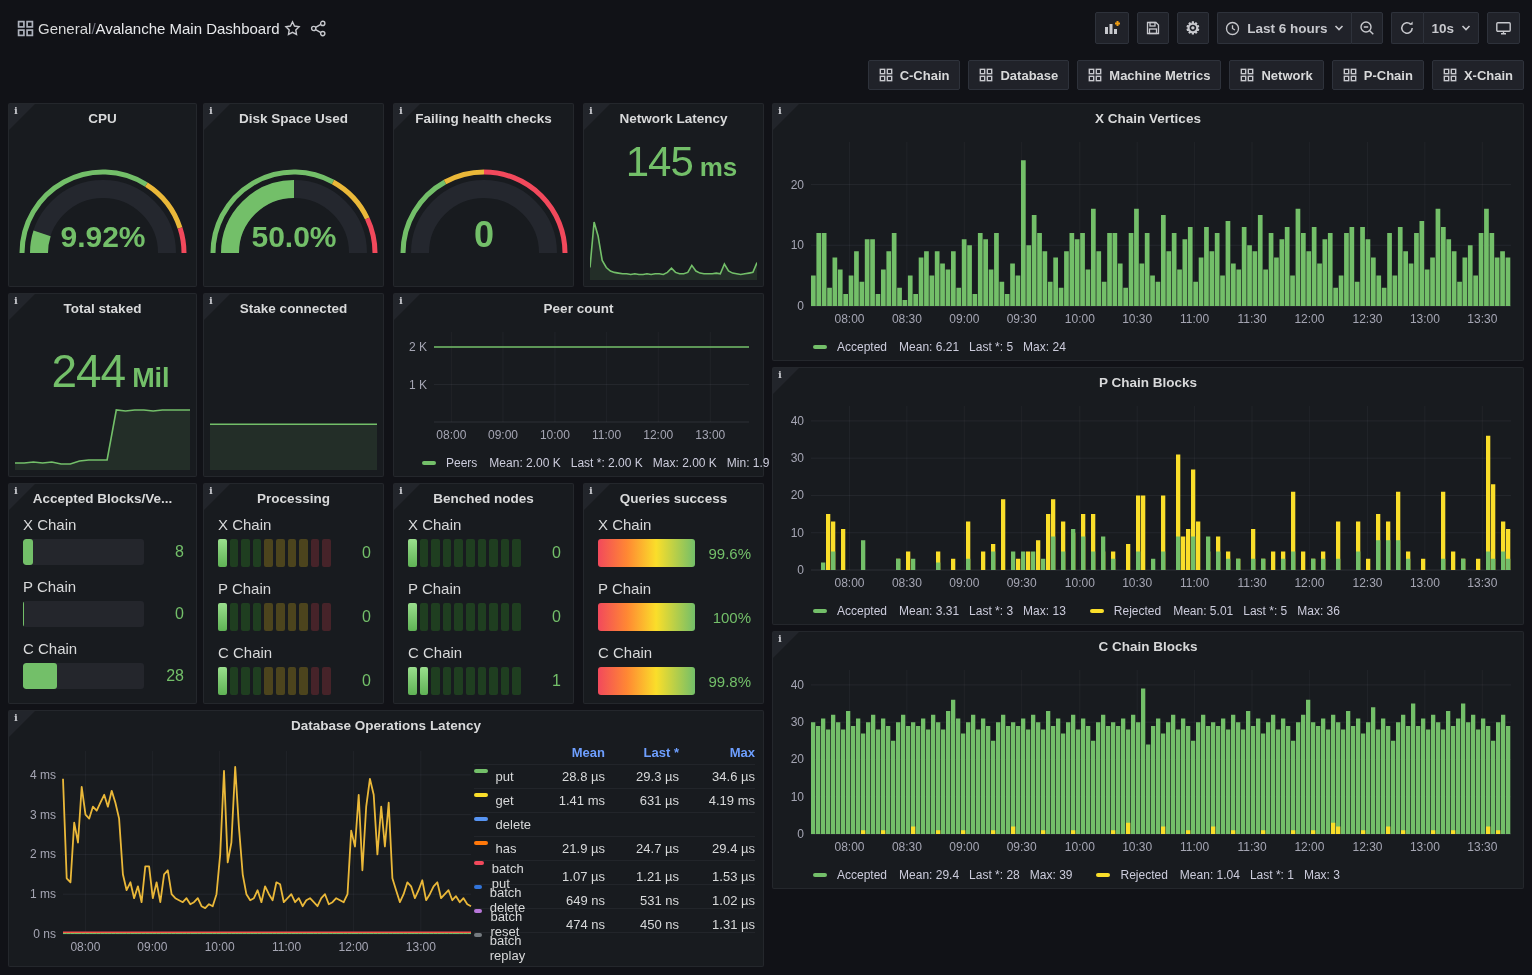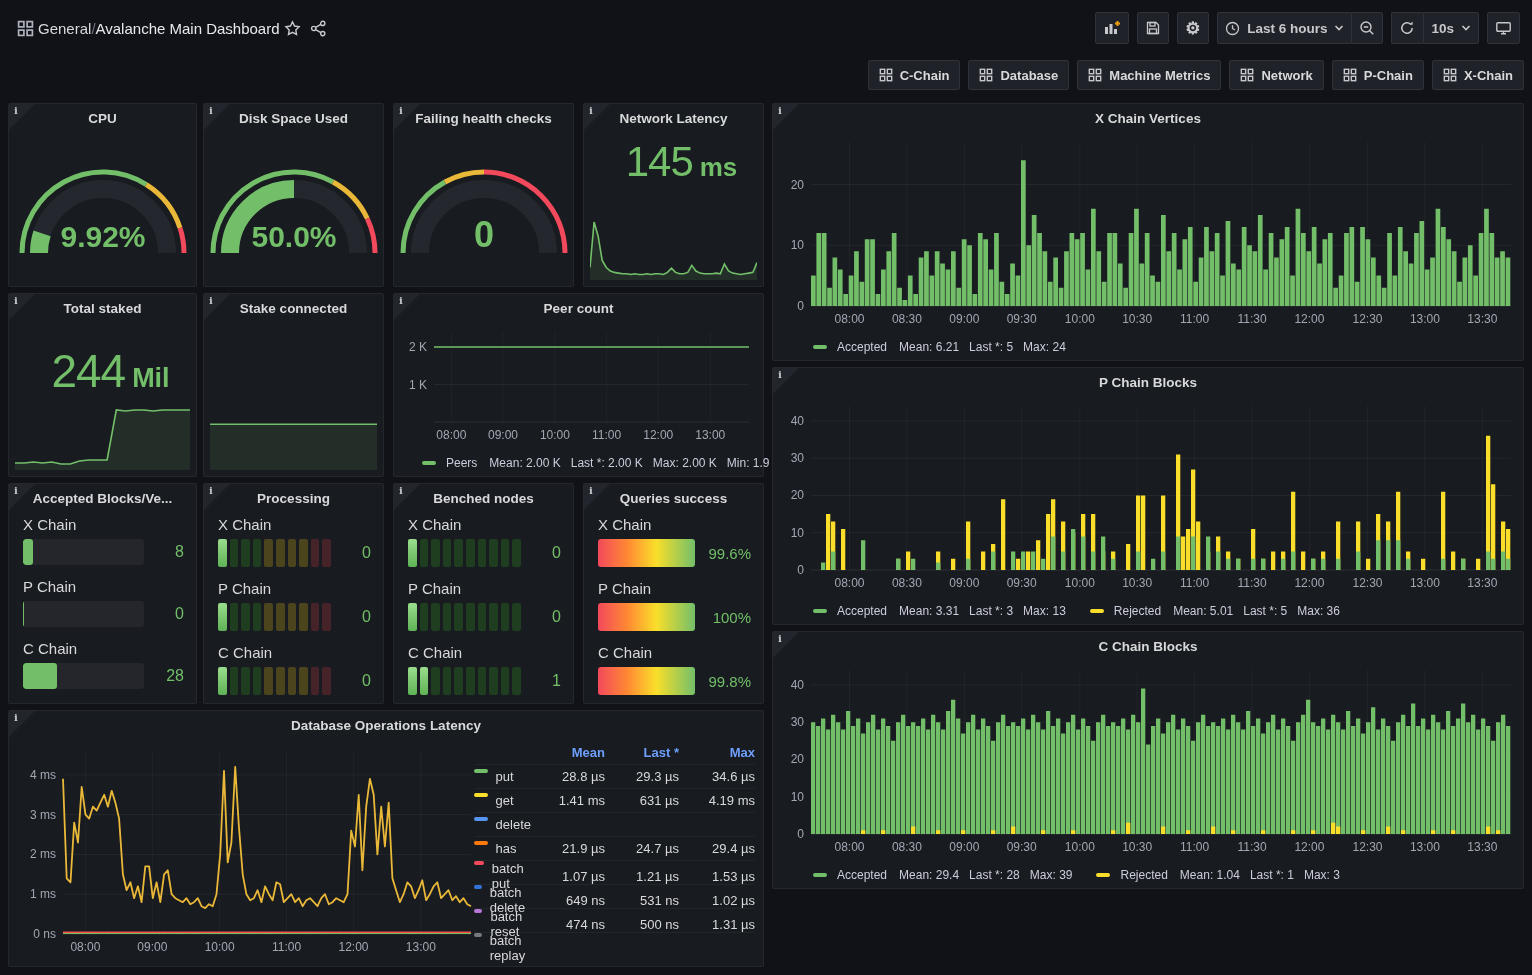--- a/index.html
+++ b/index.html
@@ -636,21 +636,21 @@
             <div class="db-num">649 ns</div>
             <div class="db-num">531 ns</div>
             <div class="db-num">1.02 µs</div>
           </div>
           <div class="db-tr">
             <div class="db-lbl">
               <span class="chip" style="background:#b877d9"></span>
               <span>batch reset</span>
             </div>
             <div class="db-num">474 ns</div>
-            <div class="db-num">500 ns</div>
+            <div class="db-num">450 ns</div>
             <div class="db-num">1.31 µs</div>
           </div>
           <div class="db-tr">
             <div class="db-lbl">
               <span class="chip" style="background:#757b80"></span>
               <span>batch replay</span>
             </div>
             <div class="db-num"></div>
             <div class="db-num"></div>
             <div class="db-num"></div>

